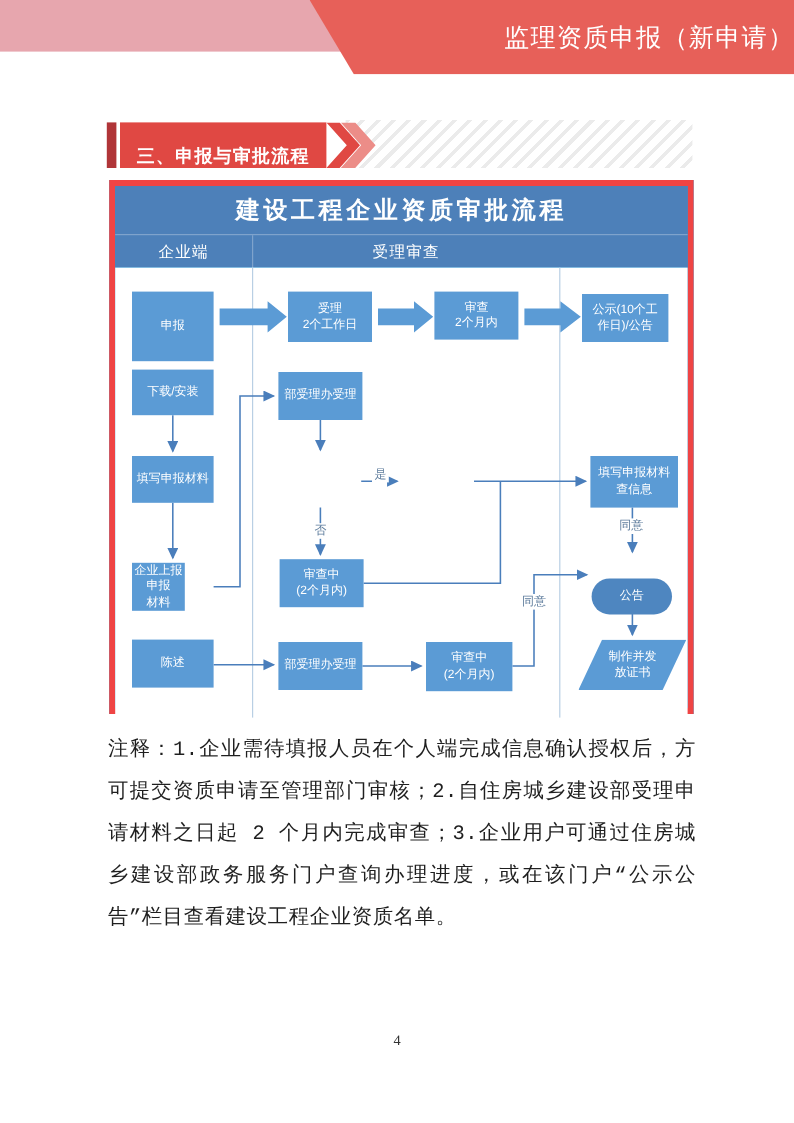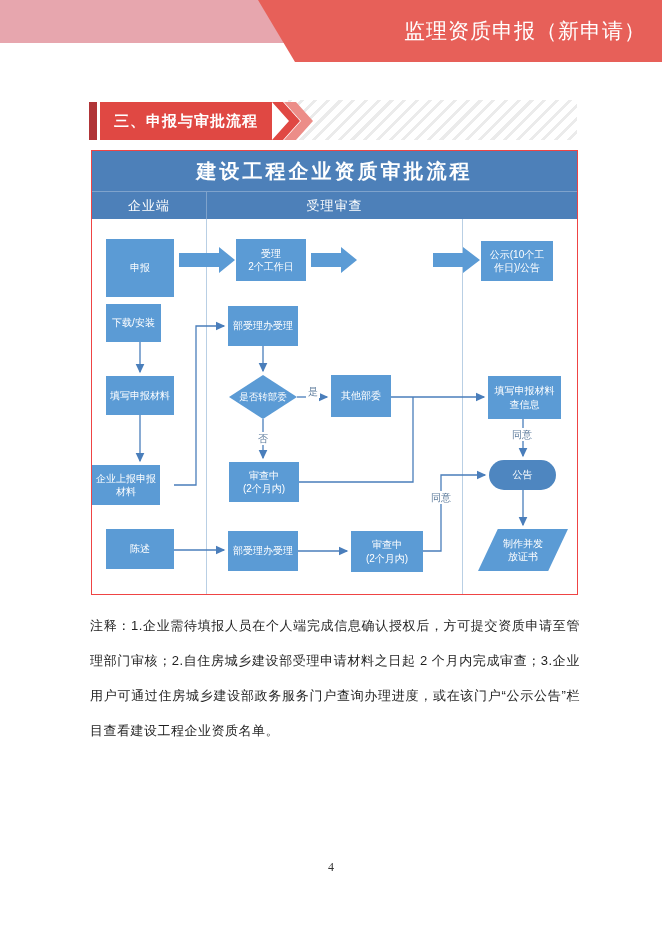--- a/index.html
+++ b/index.html
@@ -3,59 +3,59 @@
 <meta charset="utf-8">
 <style>
   * { margin:0; padding:0; box-sizing:border-box; }
   html,body { width:662px; height:936px; }
   body { background:#ffffff; font-family:"Liberation Sans", sans-serif; position:relative; overflow:hidden; }
 
   
   .pink-bar { position:absolute; left:0; top:0; width:662px; height:43px; background:#e7a6ae; }
   .red-banner { position:absolute; left:250px; top:0; width:412px; height:62px; background:#e76059;
     clip-path:polygon(8px 0, 100% 0, 100% 100%, 45px 100%);
-    display:flex; align-items:center; justify-content:flex-end; padding-right:16px;
+    display:flex; align-items:center; justify-content:flex-end; 
     color:#fff; font-size:21px; letter-spacing:1px; }
 
   
   .sec-accent { position:absolute; left:89px; top:102px; width:8px; height:38px; background:#b03538; }
   .sec-stripes { position:absolute; left:288px; top:100px; width:289px; height:40px;
     background:repeating-linear-gradient(135deg,#ebebeb 0 3px,#ffffff 3px 9px); }
   .sec-banner { position:absolute; left:100px; top:102px; width:172px; height:38px; background:#e04843;
     color:#fff; font-size:15px; font-weight:bold; letter-spacing:1px;
-    display:flex; align-items:center; justify-content:center; }
+    display:flex; align-items:flex-end; justify-content:center; }
   .sec-chevrons { position:absolute; left:272px; top:102px; }
 
   
-  .fc { position:absolute; left:91px; top:150px; width:487px; height:445px; border:1px solid #ef4444; background:#0ea5e9; }
+  .fc { position:absolute; left:91px; top:150px; width:487px; height:445px; border:5px solid #ef4444; background:#0ea5e9; }
   .fc-title { height:40px; background:#4d80b9; color:#fff; font-size:20px; font-weight:bold; letter-spacing:3px;
     display:flex; align-items:center; justify-content:center; }
   .fc-cols { display:flex; height:28px; background:#4d80b9; border-top:1px solid #7fa3cc; }
   .fc-col { color:#fff; font-size:13px; display:flex; align-items:center; justify-content:center; letter-spacing:1px; }
   .fc-col.c1 { width:114px;font-family:Liberation Mono, monospace; }
   .fc-col.c2 { width:256px; border-left:1px solid #7fa3cc; }
   .fc-col.c3 { flex:1; border-left:1px solid #7fa3cc; }
   .fc-body { position:relative; height:375px; background:#fff; }
   .vline { position:absolute; top:0; bottom:0; width:1px; background:#b9cfe4; }
   .v1 { left:114px; } .v2 { left:370px; }
 
   .edges { position:absolute; left:0; top:0; width:485px; height:375px; }
 
   .node { position:absolute; background:#5b9bd5; color:#fff; font-size:10px; line-height:1.35;
     display:flex; align-items:center; justify-content:center; text-align:center; white-space:pre-line; }
   .diamond { clip-path:polygon(50% 0, 100% 50%, 50% 100%, 0 50%); font-size:9.5px; }
-  .pill { background:#4e86c0; border-radius:15px; }
+  .pill { background:#4e86c0; border-radius:15px;margin-top:18px; }
   .para { clip-path:polygon(22% 0, 100% 0, 78% 100%, 0 100%); }
   .para span { display:block; max-width:48px; }
 
   .elabel { position:absolute; background:#ffffff; color:#5f7d9d; font-size:10px; padding:0 2px; line-height:13px; }
 
   
-  .notes { position:absolute; left:90px; top:608px; width:490px; font-family:Liberation Sans, sans-serif;
-    font-size:13px; line-height:35px; color:#1f1f1f; text-align:justify; letter-spacing:0.5px; }
+  .notes { position:absolute; left:90px; top:608px; width:490px; font-family:Liberation Mono, monospace;
+    font-size:17px; line-height:35px; color:#1f1f1f; text-align:justify; letter-spacing:0.5px; }
   .page-num { position:absolute; left:0; top:860px; width:662px; text-align:center;
     font-family:"Liberation Serif", serif; font-size:12px; color:#333; }
 </style>
 </head>
 <body>
 
 <div>
 
   <div class="pink-bar"></div>
   <div class="red-banner">
@@ -105,31 +105,31 @@
           <path d="M206 332 H 255" marker-end="url(#arr)"></path>
         </g>
         <g fill="#5b9bd5">
           <polygon points="87,34 127,34 127,28 143,41 127,54 127,48 87,48"></polygon>
           <polygon points="219,34 249,34 249,28 265,41 249,54 249,48 219,48"></polygon>
           <polygon points="341,34 371,34 371,28 388,41 371,54 371,48 341,48"></polygon>
         </g>
       </svg>
 
       <div class="node" style="left:14px;top:20px;width:68px;height:58px">申报</div>
-      <div class="node" style="left:14px;top:85px;width:55px;height:38px">下载/安装</div>
+      <div class="node" style="left:14px;top:85px;width:68px;height:38px">下载/安装</div>
       <div class="node" style="left:14px;top:157px;width:68px;height:39px">填写申报材料</div>
-      <div class="node" style="left:0;top:246px;width:68px;height:40px">企业上报申报
+      <div class="node" style="left:14px;top:246px;width:44px;height:40px">企业上报申报
 材料</div>
       <div class="node" style="left:14px;top:310px;width:68px;height:40px">陈述</div>
 
       <div class="node" style="left:144px;top:20px;width:70px;height:42px">受理
 2个工作日</div>
+      <div class="node" style="left:266px;top:20px;width:70px;height:40px">审查
+2个月内</div>
       <div class="node" style="left:136px;top:87px;width:70px;height:40px">部受理办受理</div>
-      <div class="node diamond" style="left:137px;top:156px;width:68px;height:44px">是否转部委</div>
-      <div class="node" style="left:239px;top:156px;width:60px;height:42px">其他部委</div>
       <div class="node" style="left:137px;top:243px;width:70px;height:40px">审查中
 (2个月内)</div>
       <div class="node" style="left:136px;top:312px;width:70px;height:40px">部受理办受理</div>
       <div class="node" style="left:259px;top:312px;width:72px;height:41px">审查中
 (2个月内)</div>
 
       <div class="node" style="left:389px;top:22px;width:72px;height:40px">公示(10个工
 作日)/公告</div>
       <div class="node" style="left:396px;top:157px;width:73px;height:43px">填写申报材料
 查信息</div>

